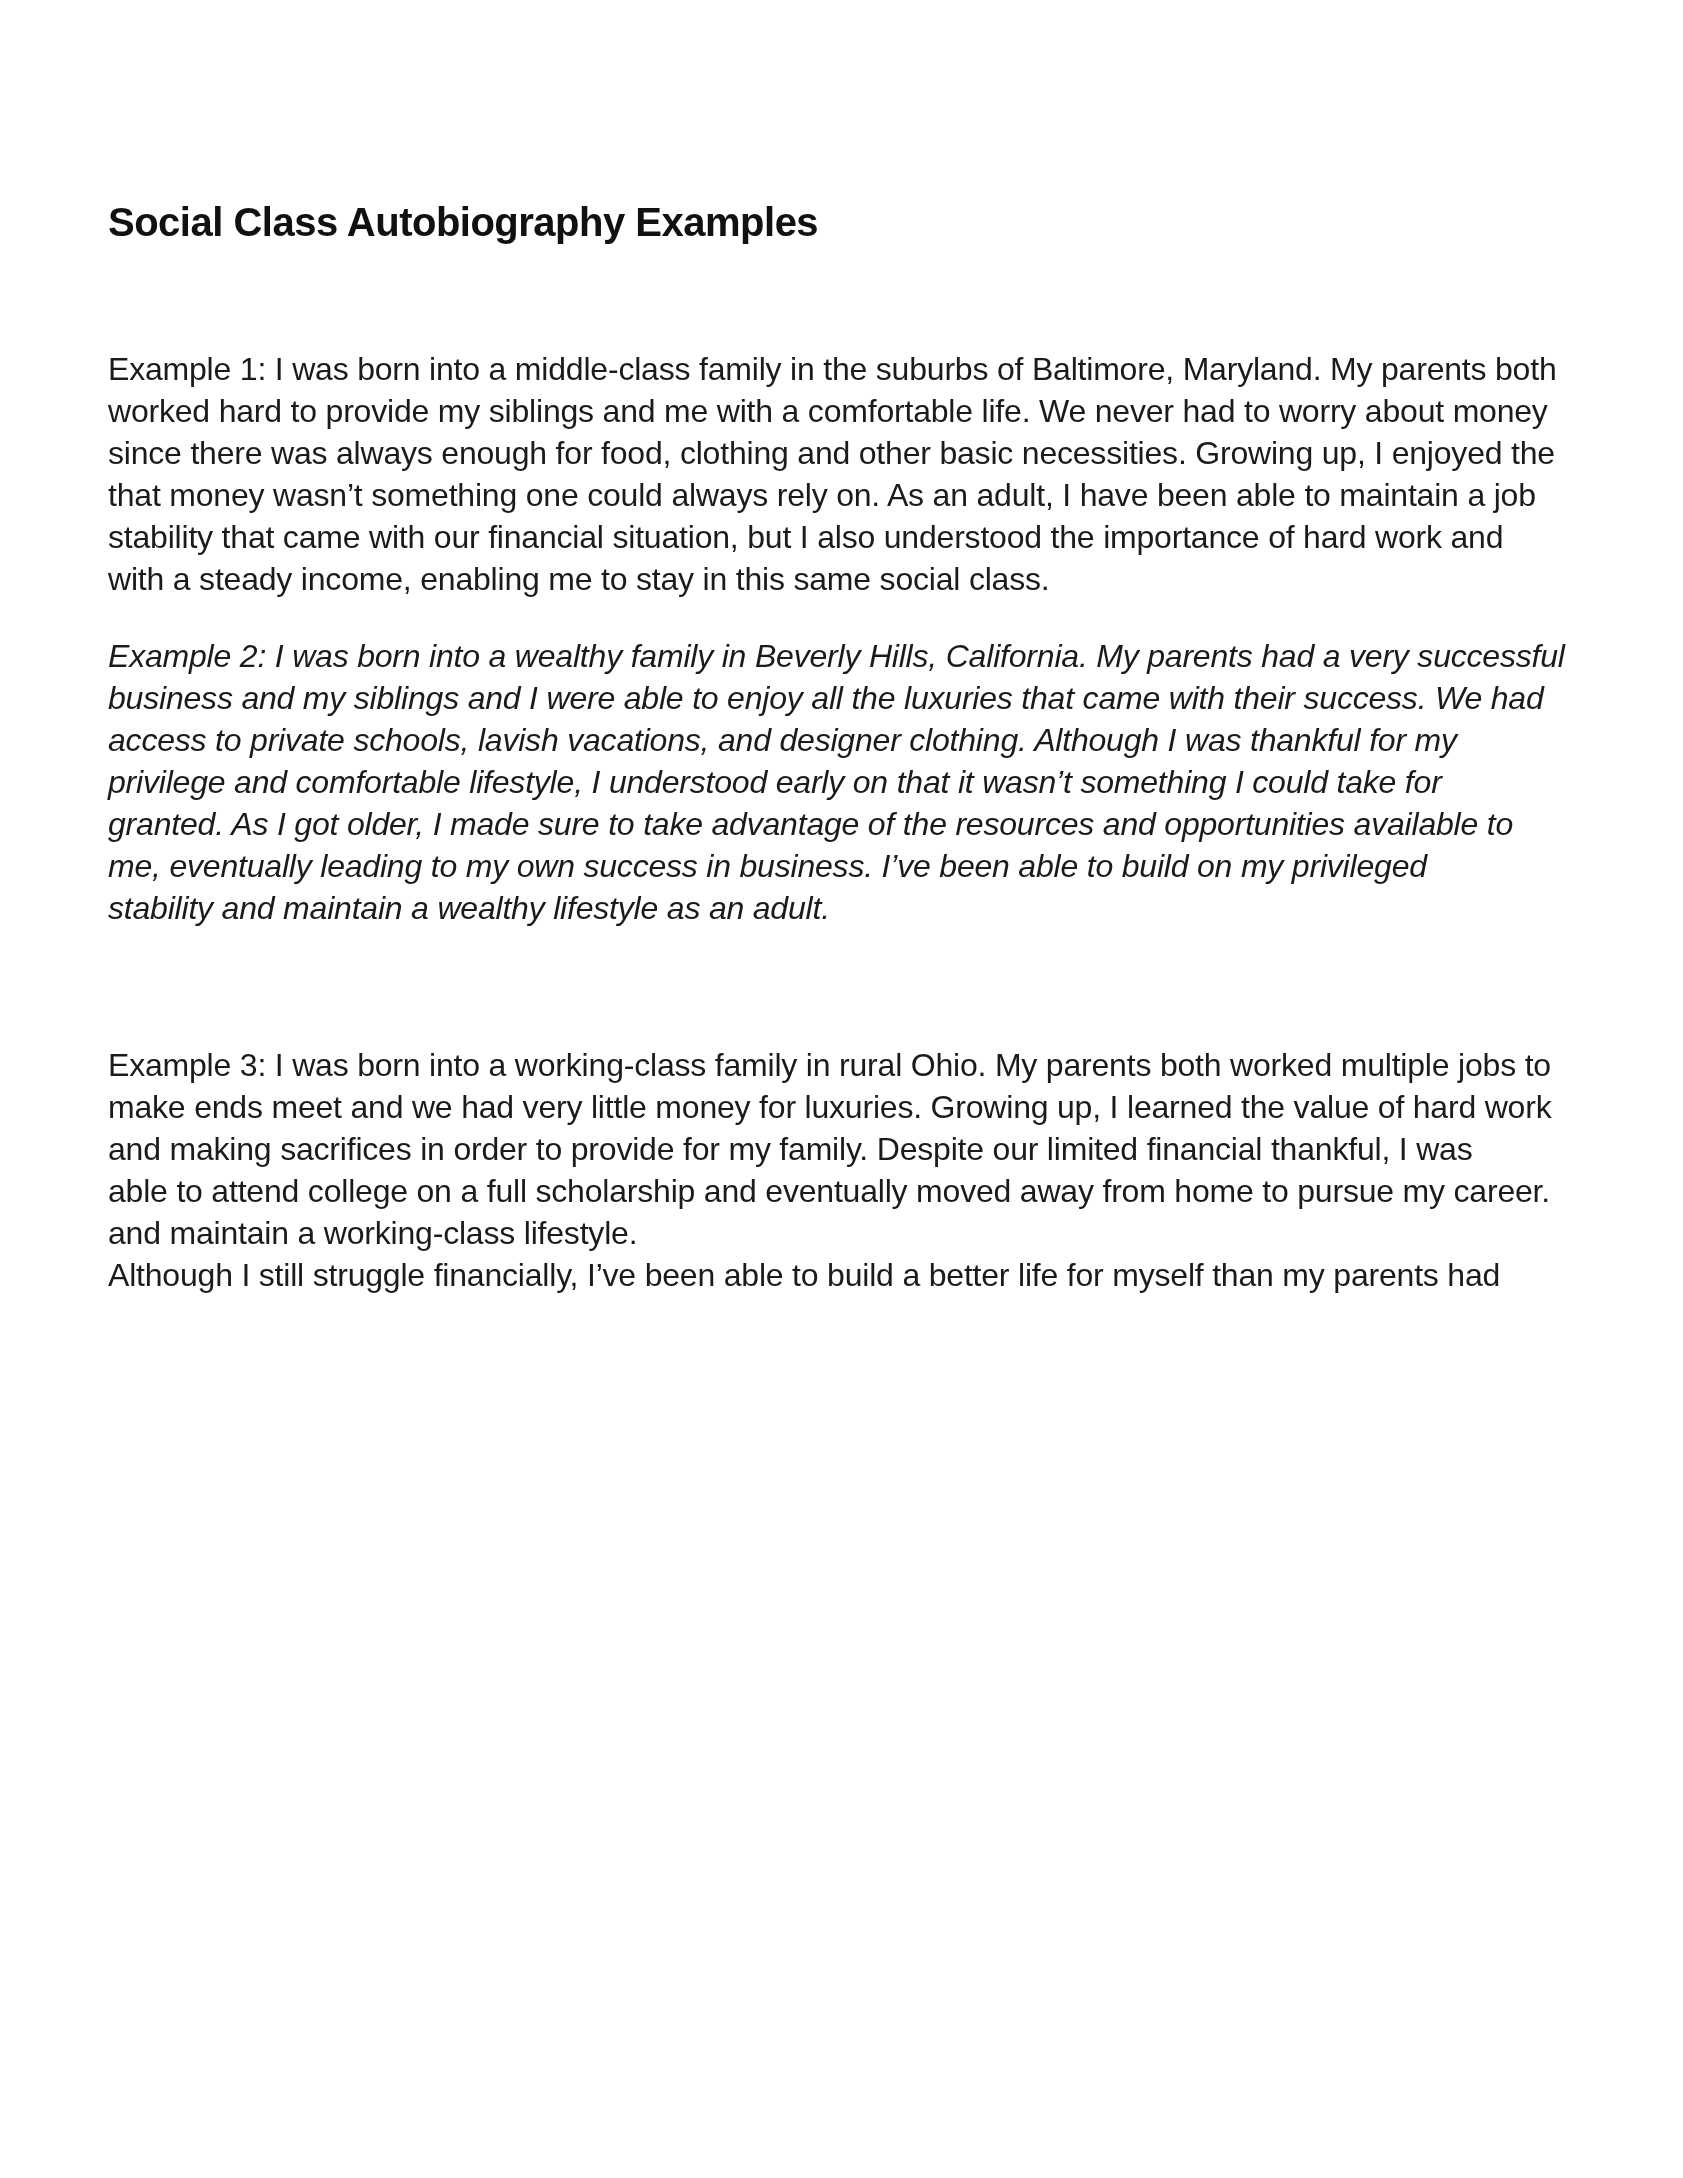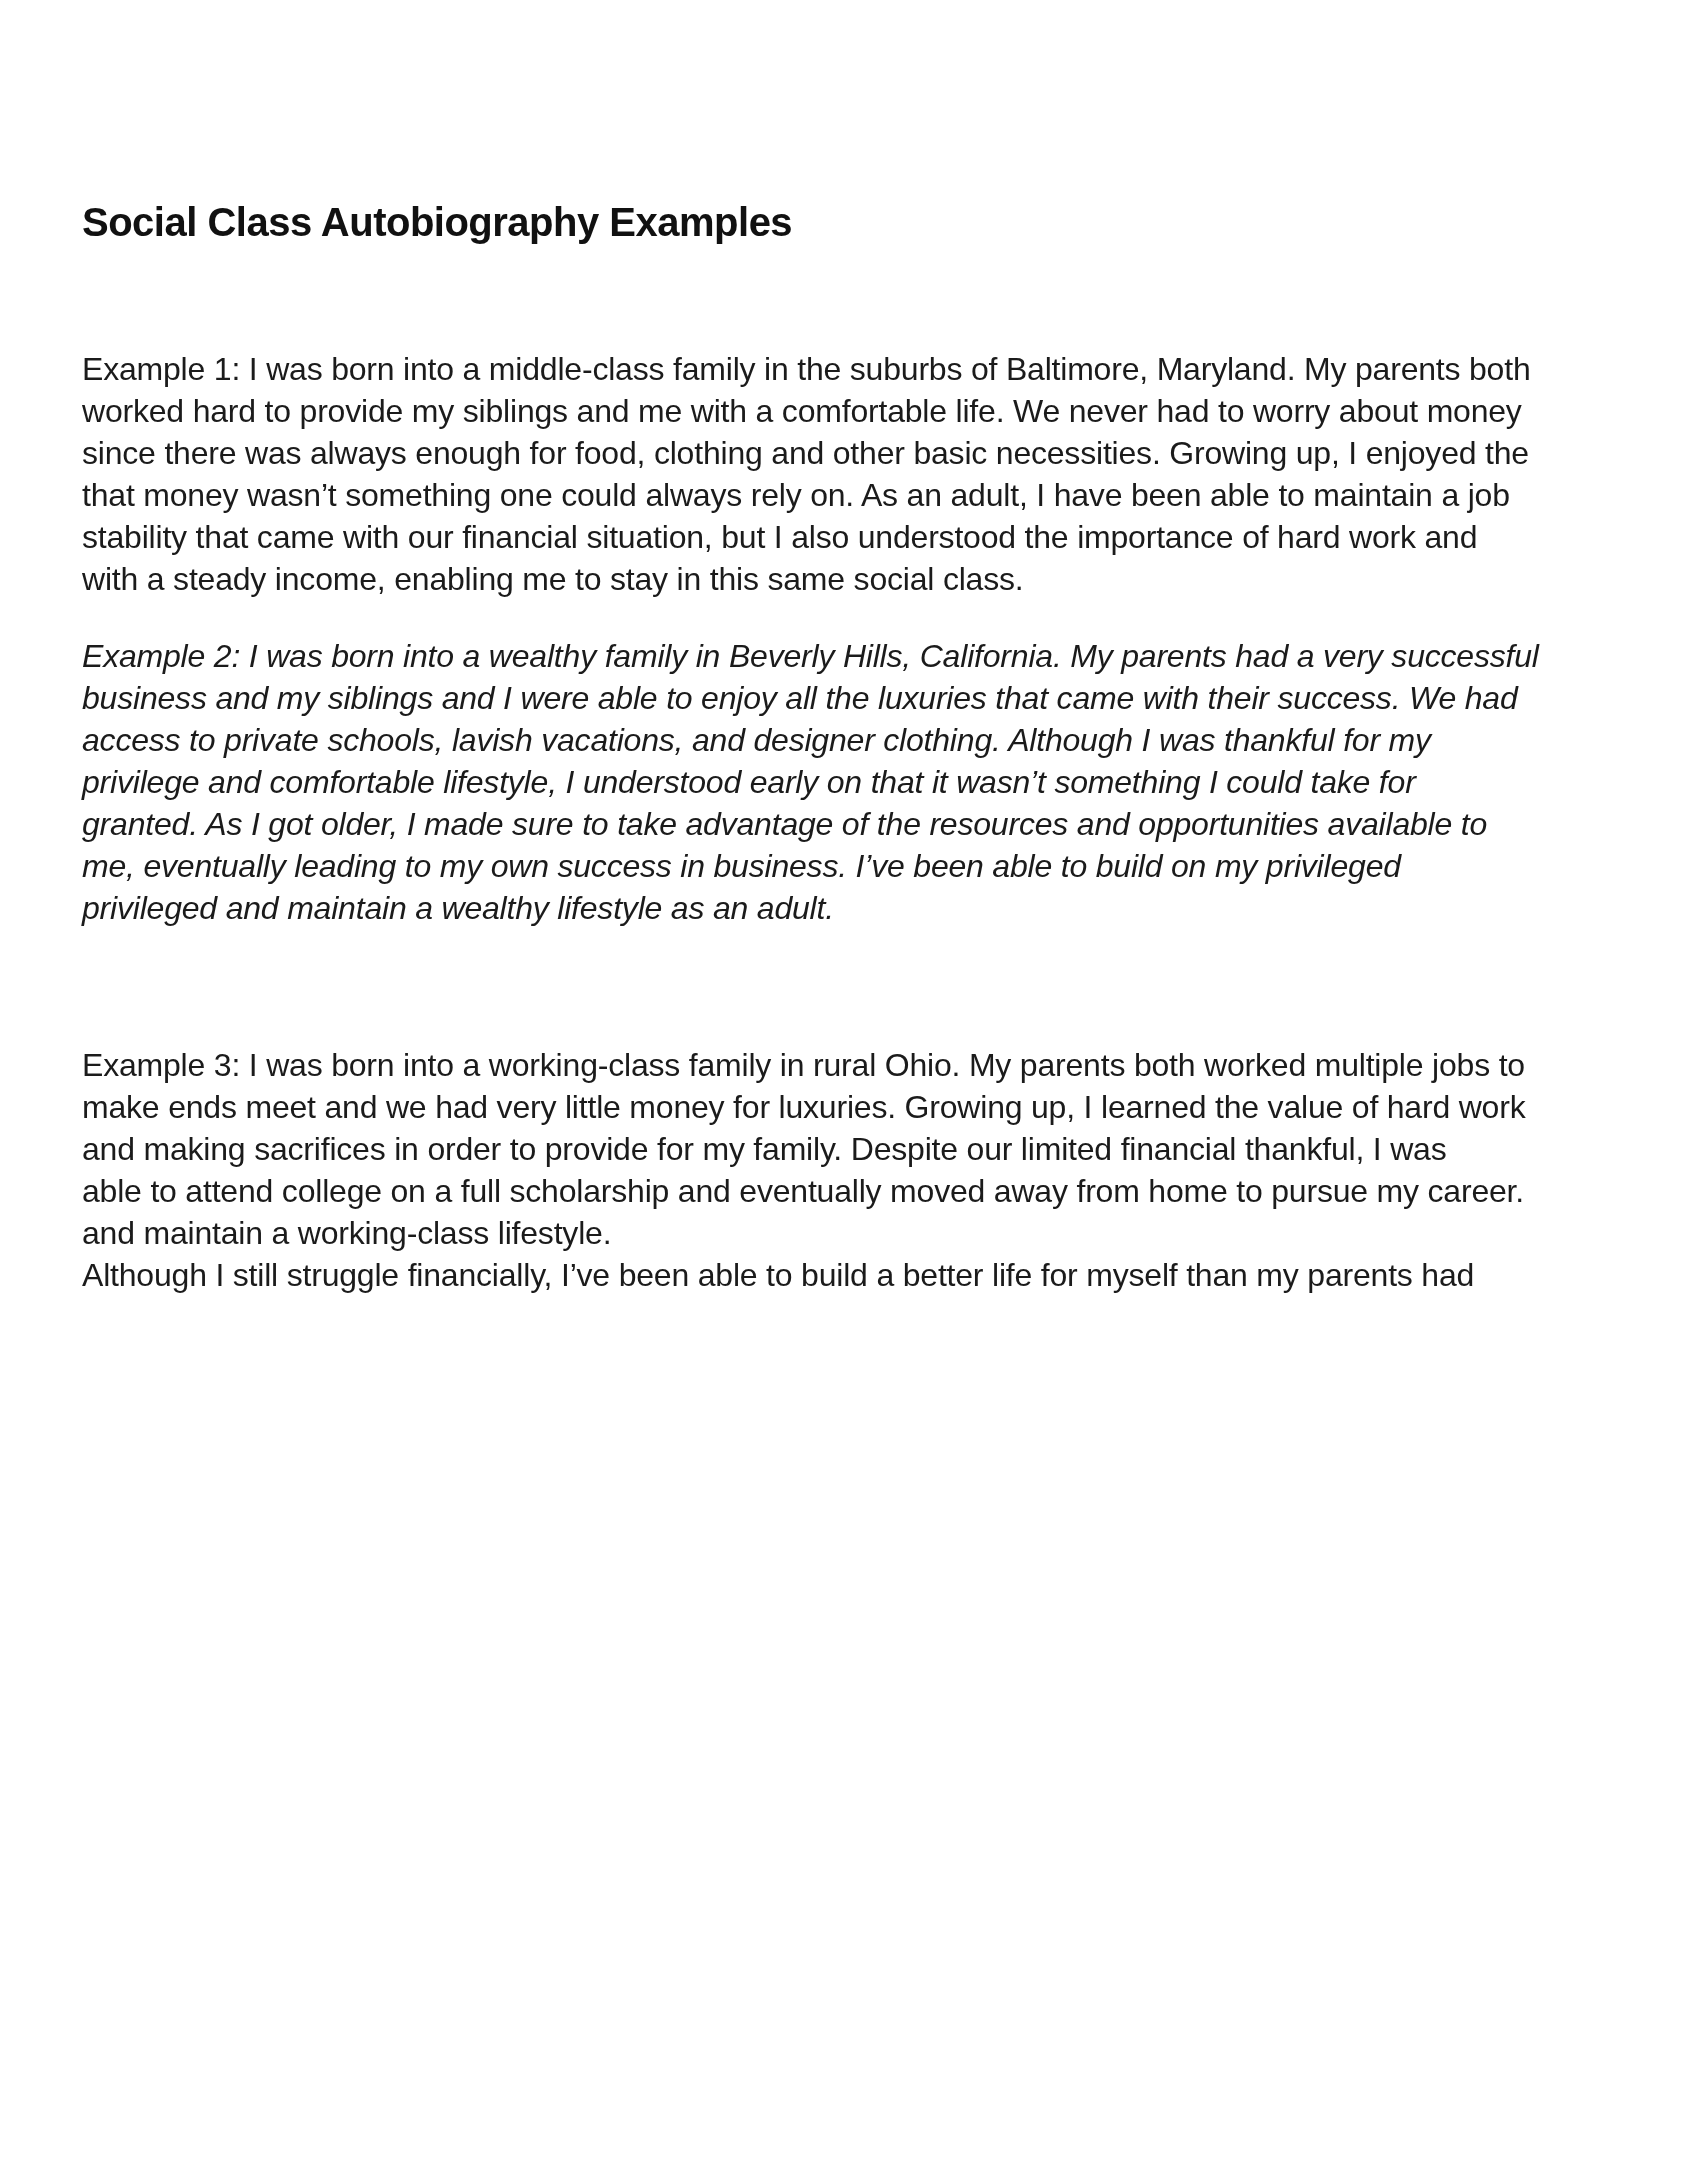--- a/index.html
+++ b/index.html
@@ -6,21 +6,21 @@
     margin: 0;
     padding: 0;
     background: #ffffff;
   }
   .page {
     position: relative;
     width: 1683px;
     height: 2178px;
     box-sizing: border-box;
     background: #ffffff;
-    padding: 196px 198px 0 82px;
+    padding: 196px 198px 0 108px;
     font-family: "Liberation Sans", sans-serif;
     color: #1b1b1b;
     overflow: hidden;
   }
   .doc-title {
     margin: 0;
     font-size: 40px;
     line-height: 53px;
     font-weight: bold;
     letter-spacing: -0.5px;
@@ -56,21 +56,21 @@
     <div class="text-line">with a steady income, enabling me to stay in this same social class.</div>
   </div>
 
   <div class="para para-2">
     <div class="text-line">Example 2: I was born into a wealthy family in Beverly Hills, California. My parents had a very successful</div>
     <div class="text-line">business and my siblings and I were able to enjoy all the luxuries that came with their success. We had</div>
     <div class="text-line">access to private schools, lavish vacations, and designer clothing. Although I was thankful for my</div>
     <div class="text-line">privilege and comfortable lifestyle, I understood early on that it wasn’t something I could take for</div>
     <div class="text-line">granted. As I got older, I made sure to take advantage of the resources and opportunities available to</div>
     <div class="text-line">me, eventually leading to my own success in business. I’ve been able to build on my privileged</div>
-    <div class="text-line">privileged and maintain a wealthy lifestyle as an adult.</div>
+    <div class="text-line">stability and maintain a wealthy lifestyle as an adult.</div>
   </div>
 
   <div class="para para-3">
     <div class="text-line">Example 3: I was born into a working-class family in rural Ohio. My parents both worked multiple jobs to</div>
     <div class="text-line">make ends meet and we had very little money for luxuries. Growing up, I learned the value of hard work</div>
     <div class="text-line">and making sacrifices in order to provide for my family. Despite our limited financial thankful, I was</div>
     <div class="text-line">able to attend college on a full scholarship and eventually moved away from home to pursue my career.</div>
     <div class="text-line">and maintain a working-class lifestyle.</div>
     <div class="text-line">Although I still struggle financially, I’ve been able to build a better life for myself than my parents had</div>
   </div>

